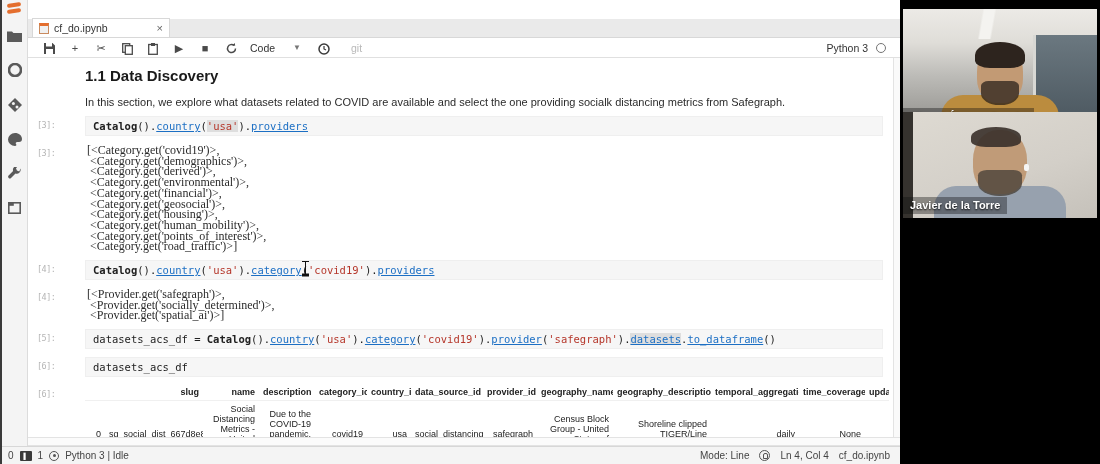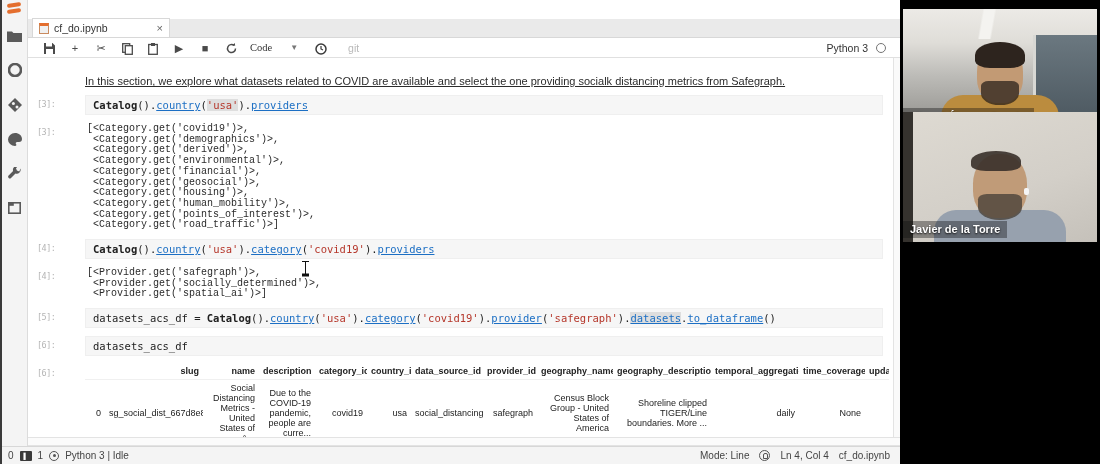--- a/index.html
+++ b/index.html
@@ -26,45 +26,45 @@
   .tab { width:138px; height:19px; background:#fff; border:1px solid #d8d8d8; border-bottom:none; display:flex; align-items:center; padding:0 6px; gap:5px; margin-left:4px; }
   .nb-icon { width:10px; height:11px; background:#f0f0f0; border:1px solid #c98b5f; border-top:3px solid #e46e2e; flex:none; }
   .tab-label { font-size:10.5px; color:#333; flex:1; white-space:nowrap; overflow:hidden; }
   .tab-close { font-size:11px; color:#666; cursor:pointer; }
 
   
   .nb-toolbar { position:absolute; left:28px; top:38px; width:872px; height:20px; background:#fff; border-bottom:1px solid #e0e0e0; display:flex; align-items:center; padding-left:8px; }
   .tb-btn { width:26px; text-align:center; font-size:11px; color:#4a4a4a; cursor:pointer; line-height:18px; }
   .tb-btn svg { vertical-align:middle; }
   .celltype { display:flex; align-items:center; gap:18px; margin-left:6px; cursor:pointer; }
-  .celltype .ct-label { font-size:10.5px; color:#333;font-family:Liberation Serif, serif; }
+  .celltype .ct-label { font-size:10.5px; color:#333; }
   .celltype .chev { font-size:8px; color:#777; }
   .tb-git-label { font-size:10.5px; color:#b9b9b9; margin-left:14px; }
   .tb-right { margin-left:auto; display:flex; align-items:center; gap:8px; padding-right:14px; }
   .kernel-name { font-size:10.5px; color:#333; }
   .kernel-ring { width:10px; height:10px; border:1.5px solid #757575; border-radius:50%; }
 
   
   .content { position:absolute; left:28px; top:58px; width:865px; height:379px; background:#fff; overflow:hidden; padding-top:5px; }
   .vscroll { position:absolute; right:0; top:58px; width:7px; height:379px; background:#fafafa; border-left:1px solid #e3e3e3; }
   .hscroll { position:absolute; left:28px; top:437px; width:872px; height:9px; background:#fbfbfb; border-top:1px solid #e3e3e3; border-bottom:1px solid #e3e3e3; }
 
   .md-heading { margin:4px 0 0 57px; font-size:15px; font-weight:bold; color:#1a1a1a; }
-  .md-intro { margin:12px 0 0 57px; font-size:11px; color:#2b2b2b;text-decoration:underline; }
+  .md-intro { margin:12px 0 0 57px; font-size:11px; color:#2b2b2b; }
 
   .cell-row { display:flex; align-items:flex-start; margin-top:8px; }
   .prompt { flex:none; width:57px; font-family:"DejaVu Sans Mono", monospace; font-size:8.5px; color:#b5b5b5; padding:4px 0 0 9px; letter-spacing:-0.5px; }
   .code-box { flex:1; background:#f6f6f6; border:1px solid #efefef; margin-right:10px; padding:3px 7px; }
   .code-line { font-family:"DejaVu Sans Mono", monospace; font-size:10.5px; color:#212121; white-space:pre; }
   .tok-f { color:#1c6fc4;text-decoration:underline; }
   .tok-s { color:#b5362a; }
   .tok-b { font-weight:bold; }
   .tok-hl { background:#dedede; }
   .out-box { flex:1; padding:1px 0 0 2px; }
-  .out-pre { font-family:Liberation Mono, monospace; font-size:10px; line-height:10.7px; color:#2b2b2b; white-space:pre; }
+  .out-pre { font-family:Liberation Serif, serif; font-size:12px; line-height:10.7px; color:#2b2b2b; white-space:pre; }
 
   
   .tbl-wrap { flex:1; overflow:hidden; margin-right:4px; }
   table.df { border-collapse:collapse; table-layout:fixed; font-size:9px; color:#222; }
   table.df th { font-weight:bold; text-align:right; padding:2px 4px 3px; vertical-align:bottom; white-space:nowrap; overflow:hidden; }
   table.df td { text-align:right; padding:3px 4px; vertical-align:middle; overflow:hidden; }
   table.df tbody tr { border-top:1px solid #f0f0f0; }
 
   
   .status-bar { position:absolute; left:0; top:446px; width:900px; height:18px; background:#f4f4f4; border-top:1px solid #d7d7d7; display:flex; align-items:center; font-size:10px; color:#444; z-index:20; }
@@ -78,21 +78,21 @@
 
   
   .ibeam { position:absolute; left:302px; top:261px; width:7px; height:14px; z-index:40; pointer-events:none; }
   .ibeam::before { content:""; position:absolute; left:3px; top:0; width:1.4px; height:14px; background:#111; }
   .ibeam::after { content:""; position:absolute; left:0; top:0; width:7px; height:2px; border-top:1.4px solid #111; border-bottom:0; box-shadow:0 12.5px 0 #111; }
 
   
   .video-col { position:absolute; left:900px; top:0; width:200px; height:464px; background:#000; }
   .video { position:absolute; left:3px; width:194px; overflow:hidden; }
   .video-1 { top:9px; height:120px; }
-  .video-2 { top:112px; height:130px; }
+  .video-2 { top:112px; height:106px; }
   .v1-bg { position:absolute; inset:0; background:linear-gradient(180deg,#eceae6 0%,#dfddd8 28%,#bdbcb8 55%,#8f8e8a 100%); }
   .v1-glass { position:absolute; right:0; top:26px; width:64px; height:81px; background:linear-gradient(180deg,#6b7880 0%,#4e5a62 100%); border-left:3px solid #d8d8d4; }
   .v1-beam { position:absolute; left:0; top:0; width:100%; height:30px; background:linear-gradient(100deg, transparent 40%, #f4f3f0 41%, #f4f3f0 46%, transparent 47%); }
   .v2-bg { position:absolute; inset:0; background:linear-gradient(160deg,#dedad2 0%,#d3cfc8 60%,#c5c1ba 100%); }
   .v2-door { position:absolute; left:0; top:0; width:10px; height:100%; background:#35322e; }
 
   .person { position:absolute; bottom:0; left:50%; transform:translateX(-50%); width:140px; height:84px; }
   .torso { position:absolute; bottom:0; left:50%; transform:translateX(-50%); width:118px; height:34px; border-radius:22px 22px 0 0; }
   .head { position:absolute; bottom:26px; left:50%; transform:translateX(-50%); width:46px; height:58px; border-radius:46% 46% 42% 42%; background:#c29a74; }
   .hair { position:absolute; top:-3px; left:-2px; width:50px; height:26px; border-radius:50% 50% 30% 30%; background:#2d241e; }
@@ -192,20 +192,21 @@
           <path d="M6 3 v3 l2 1" fill="none" stroke="#3a3a3a" stroke-width="1.2"></path>
         </svg></span>
     <span class="tb-git-label">git</span>
     <span class="tb-right">
       <span class="kernel-name">Python 3</span>
       <span class="kernel-ring"></span>
     </span>
   </div>
 
   <div class="content">
+    <div class="md-heading">1.1 Data Discovery</div>
     <div class="md-intro">In this section, we explore what datasets related to COVID are available and select the one providing socialk distancing metrics from Safegraph.</div>
     <div>
         <div class="cell-row">
           <div class="prompt">[3]:</div>
           <div class="code-box">
             <div class="code-line"><span class="tok-b">Catalog</span><span>().</span><span class="tok-f">country</span><span>(</span><span class="tok-s tok-hl">'usa'</span><span>).</span><span class="tok-f">providers</span></div>
           </div>
         </div>
         <div class="cell-row">
           <div class="prompt">[3]:</div>

